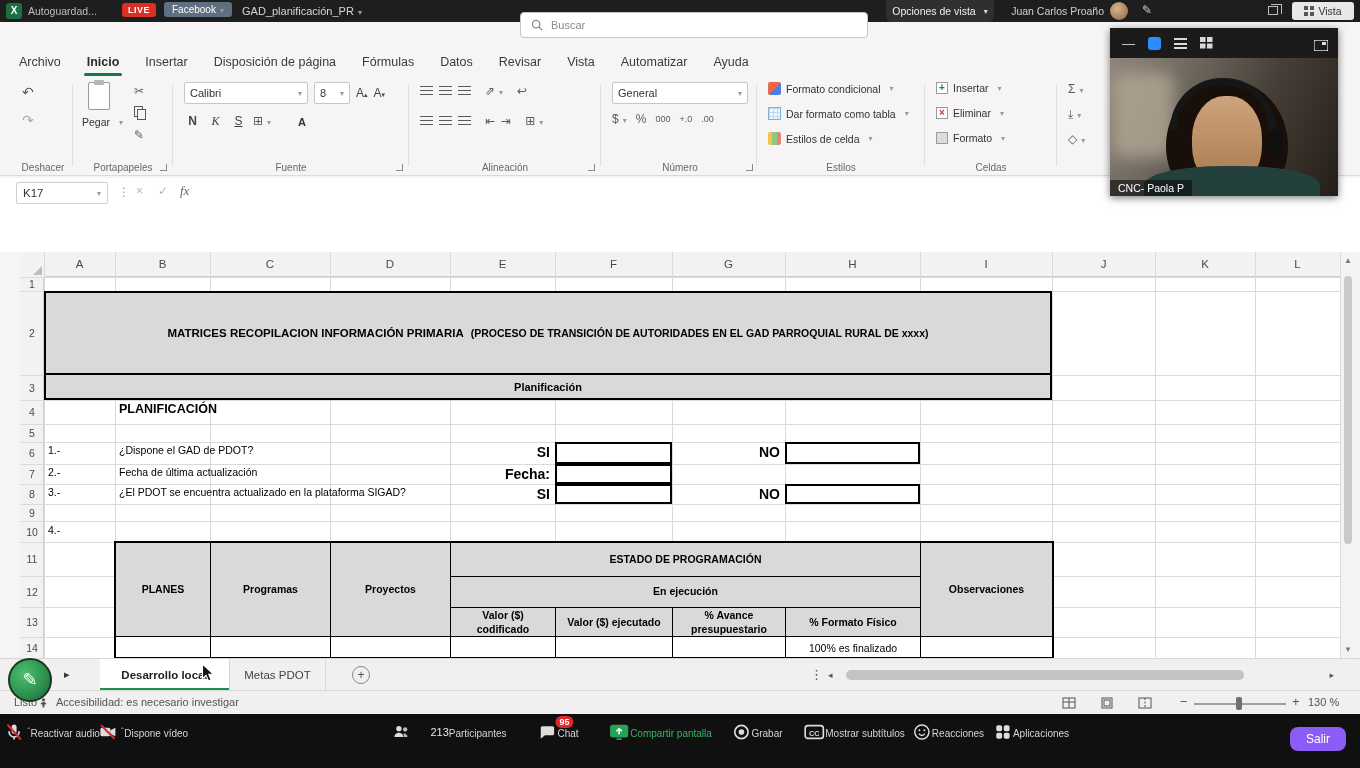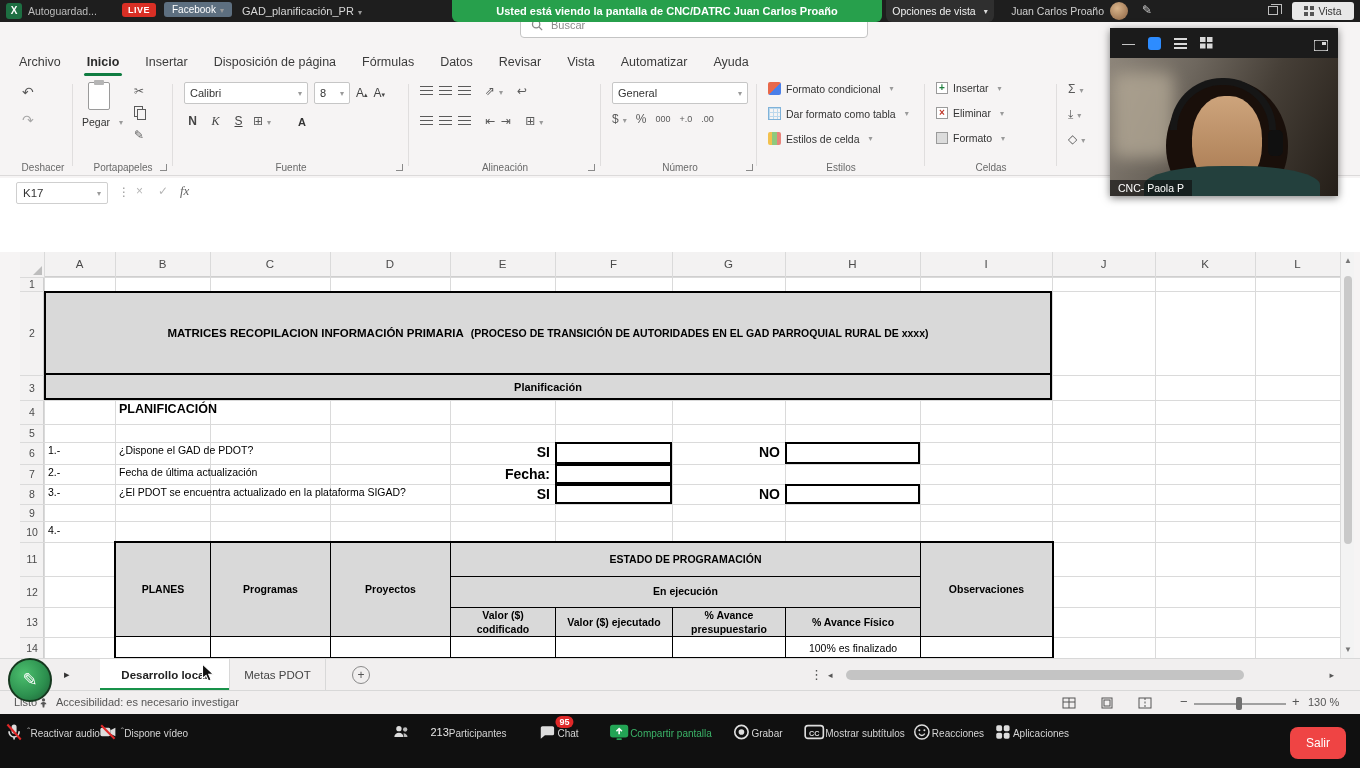--- a/index.html
+++ b/index.html
@@ -114,21 +114,21 @@
 
   
   .ztoolbar{position:absolute;left:0;top:714px;width:1360px;height:54px;background:#101010;z-index:20}
   .zitem{position:absolute;top:7px;transform:translateX(-50%);display:flex;flex-direction:row;align-items:center}
   .zrow{position:relative;height:22px;display:flex;align-items:center;gap:3px}
   .zlabel{margin-top:2px;font-size:10px;color:#d4d4d4;white-space:nowrap}
   .zactive .zlabel{color:#3bb368}
   .zchev{color:#9a9a9a;font-size:10px}
   .zcount{color:#e8e8e8;font-size:11px;margin-left:16px}
   .zbadge{position:absolute;top:-5px;right:-16px;background:#e02828;color:#fff;font-size:9px;border-radius:8px;padding:1px 4px;font-weight:bold}
-  .leavebtn{position:absolute;right:14px;top:13px;width:56px;height:32px;background:#ef4444;border-radius:8px;color:#fff;font-size:12px;display:flex;align-items:center;justify-content:center}
+  .leavebtn{position:absolute;right:14px;top:13px;width:56px;height:24px;background:#8b5cf6;border-radius:8px;color:#fff;font-size:12px;display:flex;align-items:center;justify-content:center}
 
   
   .videopanel{position:absolute;left:1110px;top:28px;width:228px;height:168px;background:#161616;z-index:40;box-shadow:0 2px 8px rgba(0,0,0,.5)}
   .vctrl{position:absolute;left:0;top:0;width:228px;height:30px;background:#1b1b1b;display:flex;align-items:center;gap:13px;padding-left:12px}
   .vmin{color:#d9d9d9;font-size:13px}
   .vblue{width:13px;height:13px;background:#2d8cff;border-radius:3px}
   .bars3{width:13px;height:11px;background:repeating-linear-gradient(to bottom,#d9d9d9 0 2px,transparent 2px 4.5px)}
   .vlayout{position:absolute;right:10px;top:9px}
   .varea{position:absolute;left:0;top:30px;width:228px;height:138px;overflow:hidden;background:linear-gradient(115deg,#8d857a 0%,#6e675e 30%,#463f37 60%,#241e18 100%)}
   .vlight{position:absolute;left:2px;top:14px;width:62px;height:86px;background:#b5aa97;filter:blur(8px);opacity:.75;border-radius:10px}
@@ -170,21 +170,20 @@
   </div>
 
   <div class="searchbox">
     <svg width="12" height="12" viewBox="0 0 14 14">
         <circle cx="6" cy="6" r="4.3" fill="none" stroke="#8a8a8a" stroke-width="1.5"></circle>
         <line x1="9.4" y1="9.4" x2="13" y2="13" stroke="#8a8a8a" stroke-width="1.5"></line>
       </svg>
     <span>Buscar</span>
   </div>
 
-  <div class="banner">Usted está viendo la pantalla de CNC/DATRC Juan Carlos Proaño</div>
   <div class="viewopts">
       <span>Opciones de vista</span>
       <span class="chev" style="color:#dcdcdc">▾</span>
     </div>
 
   <div id="ribbon-tabs">
       <div class="rtab">Archivo</div>
       <div class="rtab active">Inicio</div>
       <div class="rtab">Insertar</div>
       <div class="rtab">Disposición de página</div>
@@ -450,21 +449,21 @@
     <div class="ov" style="left:28px;top:272px">4.-</div>
 
     <div class="tc" style="left:95px;top:290px;width:96px;height:95px">PLANES</div>
     <div class="tc" style="left:190px;top:290px;width:121px;height:95px">Programas</div>
     <div class="tc" style="left:310px;top:290px;width:121px;height:95px">Proyectos</div>
     <div class="tc" style="left:430px;top:290px;width:471px;height:35px">ESTADO DE PROGRAMACIÓN</div>
     <div class="tc" style="left:430px;top:324px;width:471px;height:32px">En ejecución</div>
     <div class="tc" style="left:430px;top:355px;width:106px;height:31px">Valor ($) codificado</div>
     <div class="tc" style="left:535px;top:355px;width:118px;height:31px">Valor ($) ejecutado</div>
     <div class="tc" style="left:652px;top:355px;width:114px;height:31px">% Avance presupuestario</div>
-    <div class="tc" style="left:765px;top:355px;width:136px;height:31px">% Avance Físico</div>
+    <div class="tc" style="left:765px;top:355px;width:136px;height:31px">% Formato Físico</div>
     <div class="tc" style="left:900px;top:290px;width:133px;height:95px">Observaciones</div>
 
     <div class="tc14" style="left:95px;top:384px;width:96px;height:23px"></div>
     <div class="tc14" style="left:190px;top:384px;width:121px;height:23px"></div>
     <div class="tc14" style="left:310px;top:384px;width:121px;height:23px"></div>
     <div class="tc14" style="left:430px;top:384px;width:106px;height:23px"></div>
     <div class="tc14" style="left:535px;top:384px;width:118px;height:23px"></div>
     <div class="tc14" style="left:652px;top:384px;width:114px;height:23px"></div>
     <div class="tc14" style="left:765px;top:384px;width:136px;height:23px">100% es finalizado</div>
     <div class="tc14" style="left:900px;top:384px;width:133px;height:23px"></div>

